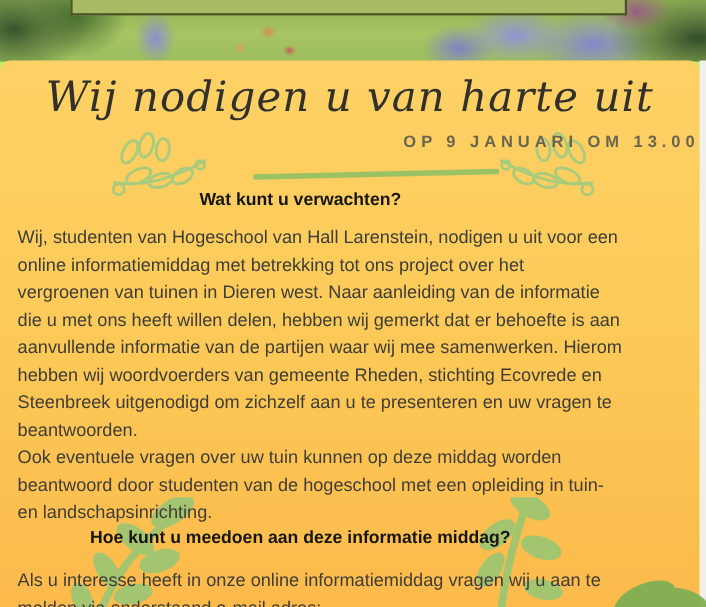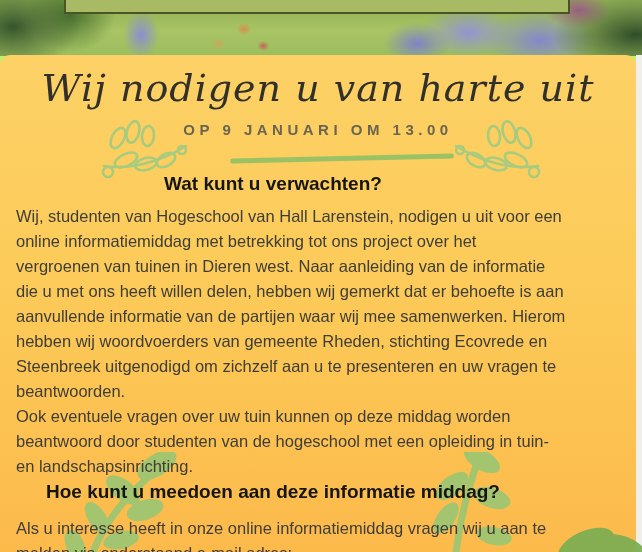--- a/index.html
+++ b/index.html
@@ -36,26 +36,26 @@
     background:linear-gradient(180deg,#fdd166 0%,#fccb59 45%,#fcba4b 100%);
   }
   .side-strip{position:absolute;left:636px;top:55px;width:6px;height:497px;background:#f1efeb;}
   
   .title{
     position:absolute;left:0;top:66px;width:636px;text-align:center;
     font-family:"DejaVu Serif",serif;font-style:italic;font-weight:500;
     font-size:38px;color:#32302a;letter-spacing:1px;
   }
   .subtitle{
-    position:absolute;left:0;top:121px;width:636px;text-align:center;
+    position:absolute;left:0;top:121px;width:636px;text-align:right;
     font-size:15px;font-weight:600;letter-spacing:4.5px;color:#6a6550;
   }
   .h-bold{
     position:absolute;left:0;width:546px;text-align:center;
-    font-size:19px;font-weight:700;color:#151513;
+    font-size:16px;font-weight:700;color:#151513;
   }
   .h-expect{top:173px;}
   .h-join{top:481px;}
   .body{
     position:absolute;left:16px;width:604px;
     font-size:16.5px;line-height:25px;color:#3e3d38;white-space:pre-line;
   }
   .body-expect{top:204px;}
   .body-join{top:516px;}
   

